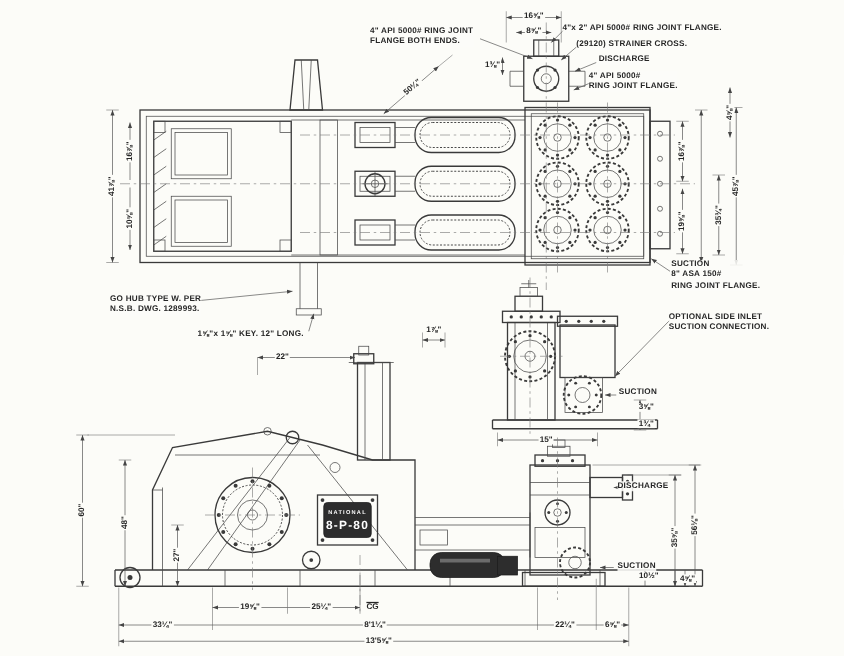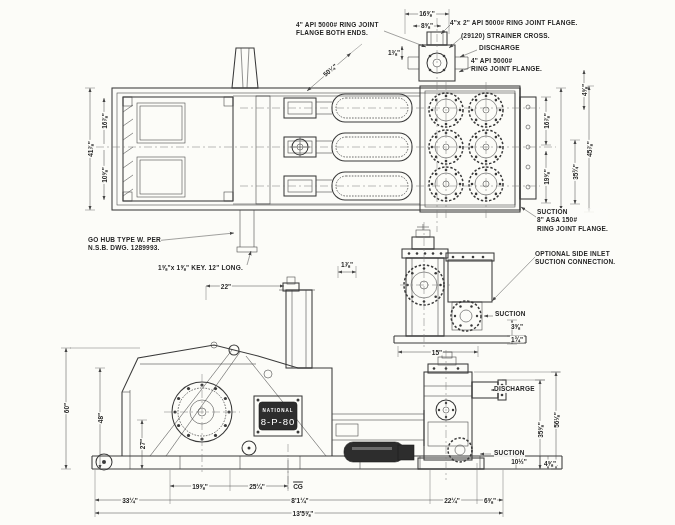--- a/index.html
+++ b/index.html
@@ -20,21 +20,21 @@
   
   .lbl{position:absolute;font-size:6.5px;font-weight:700;line-height:1.3;color:#262626;
        letter-spacing:.2px;white-space:pre-line;background:rgba(252,252,248,.88);}
   .dimlbl{position:absolute;font-size:6.5px;font-weight:700;color:#262626;background:#fcfcf8;
        padding:0 1px;white-space:nowrap;transform:translate(-50%,-50%);}
   .rot{transform:translate(-50%,-50%) rotate(-90deg);}
   .diag{transform:translate(-50%,-50%) rotate(-40deg);}
   .overline{text-decoration:overline;}
   .plate-brand{position:absolute;color:#fff;font-size:4.5px;font-weight:700;letter-spacing:1px;
        transform:translate(-50%,-50%);}
-  .plate-model{position:absolute;color:#fff;font-size:9.5px;font-weight:400;letter-spacing:1px;
+  .plate-model{position:absolute;color:#fff;font-size:9.5px;font-weight:700;letter-spacing:1px;
        transform:translate(-50%,-50%);}
 </style>
 </head>
 <body>
 
 <div id="canvas">
 
 <svg width="675" height="525" viewBox="0 0 675 525">
   <defs>
     <marker id="ar" markerWidth="9" markerHeight="8" refX="8" refY="4" orient="auto-start-reverse">

